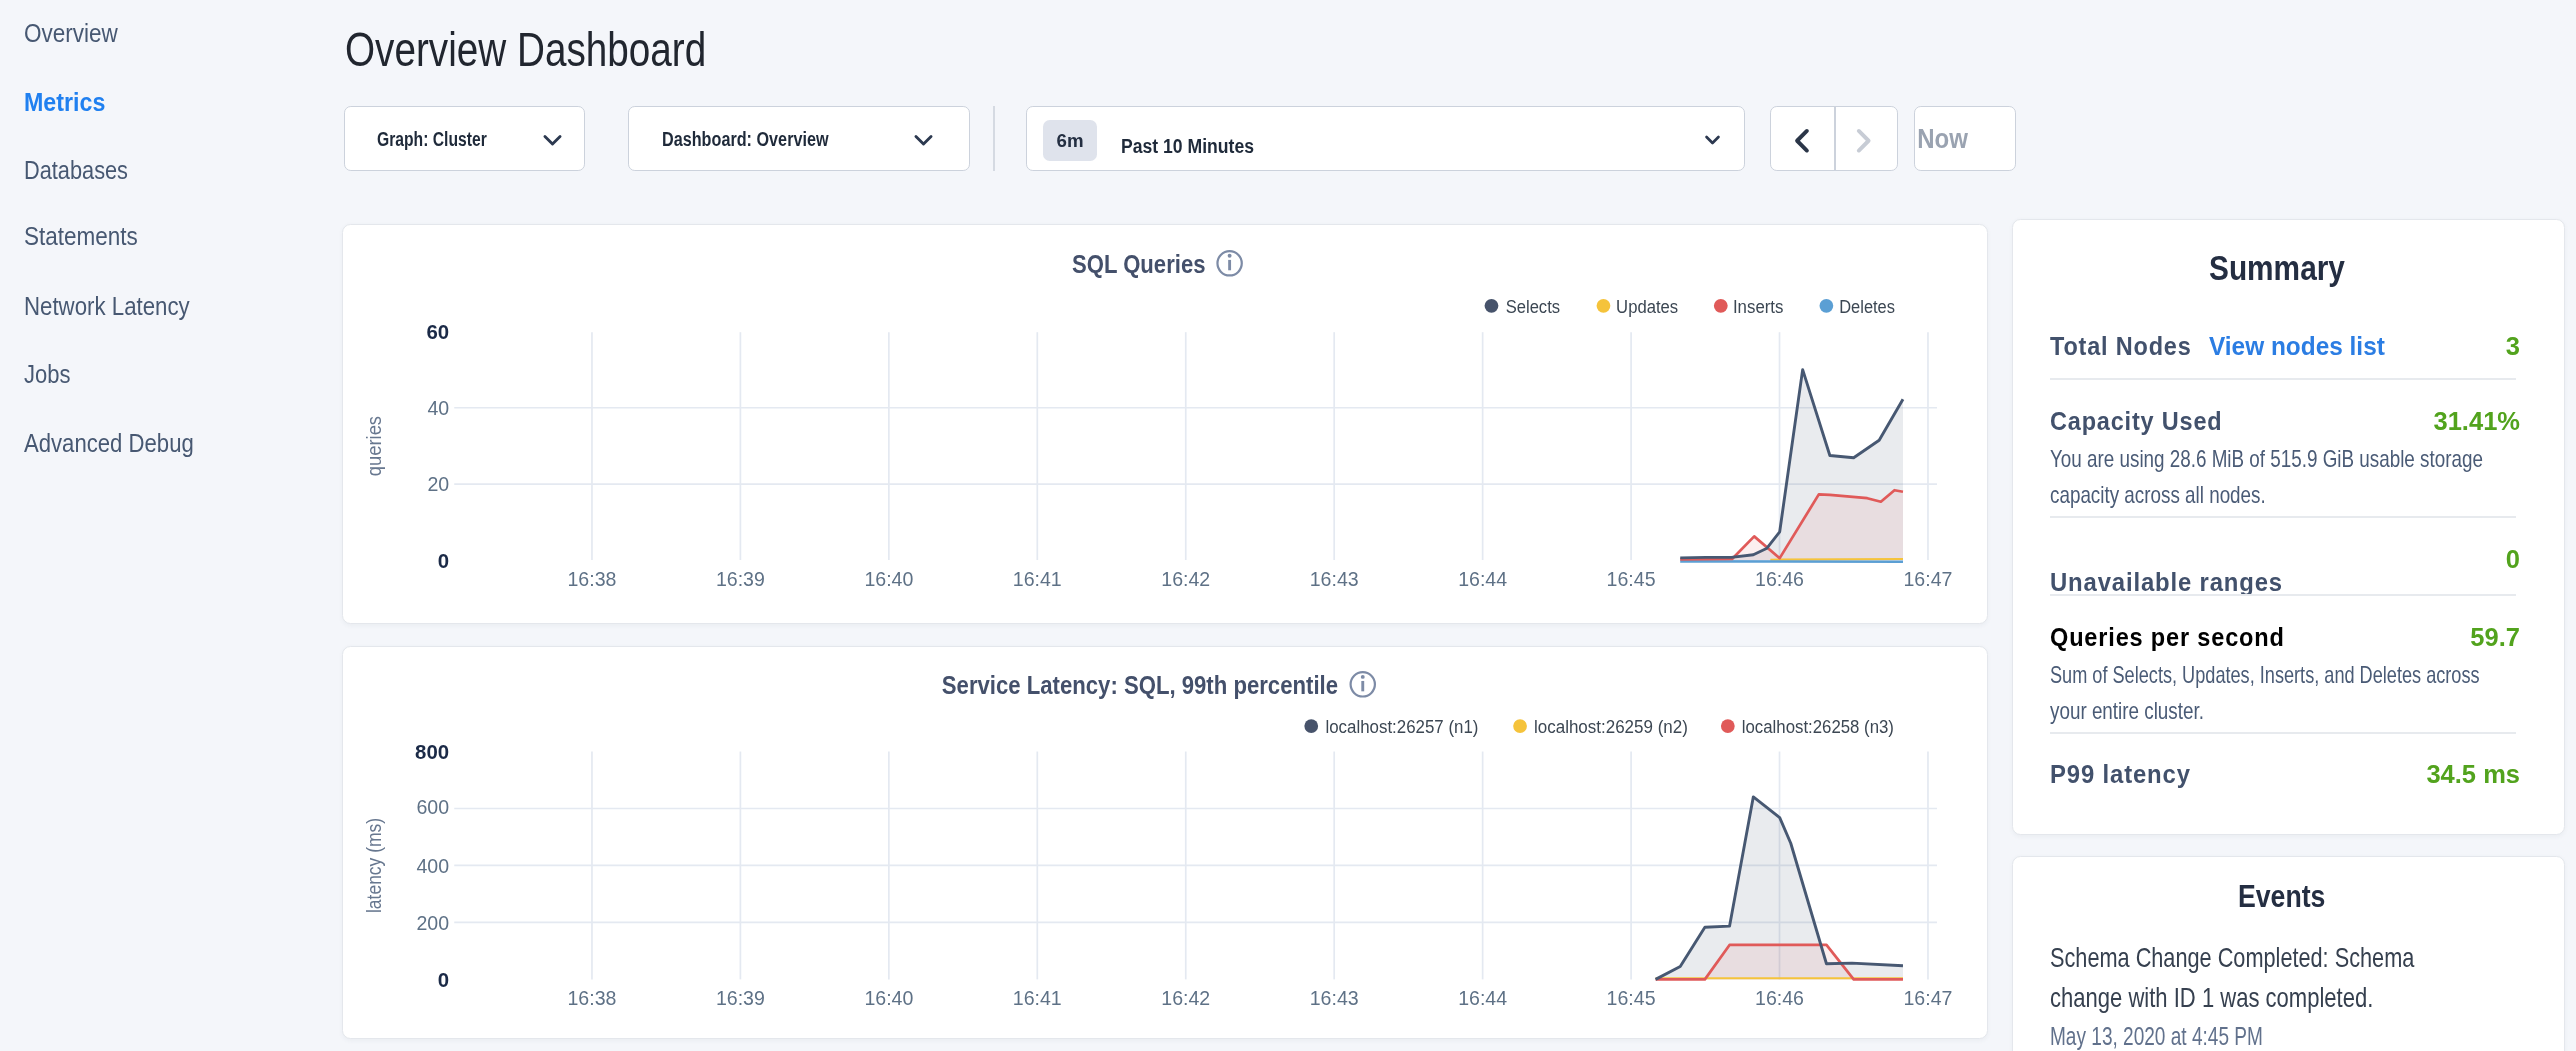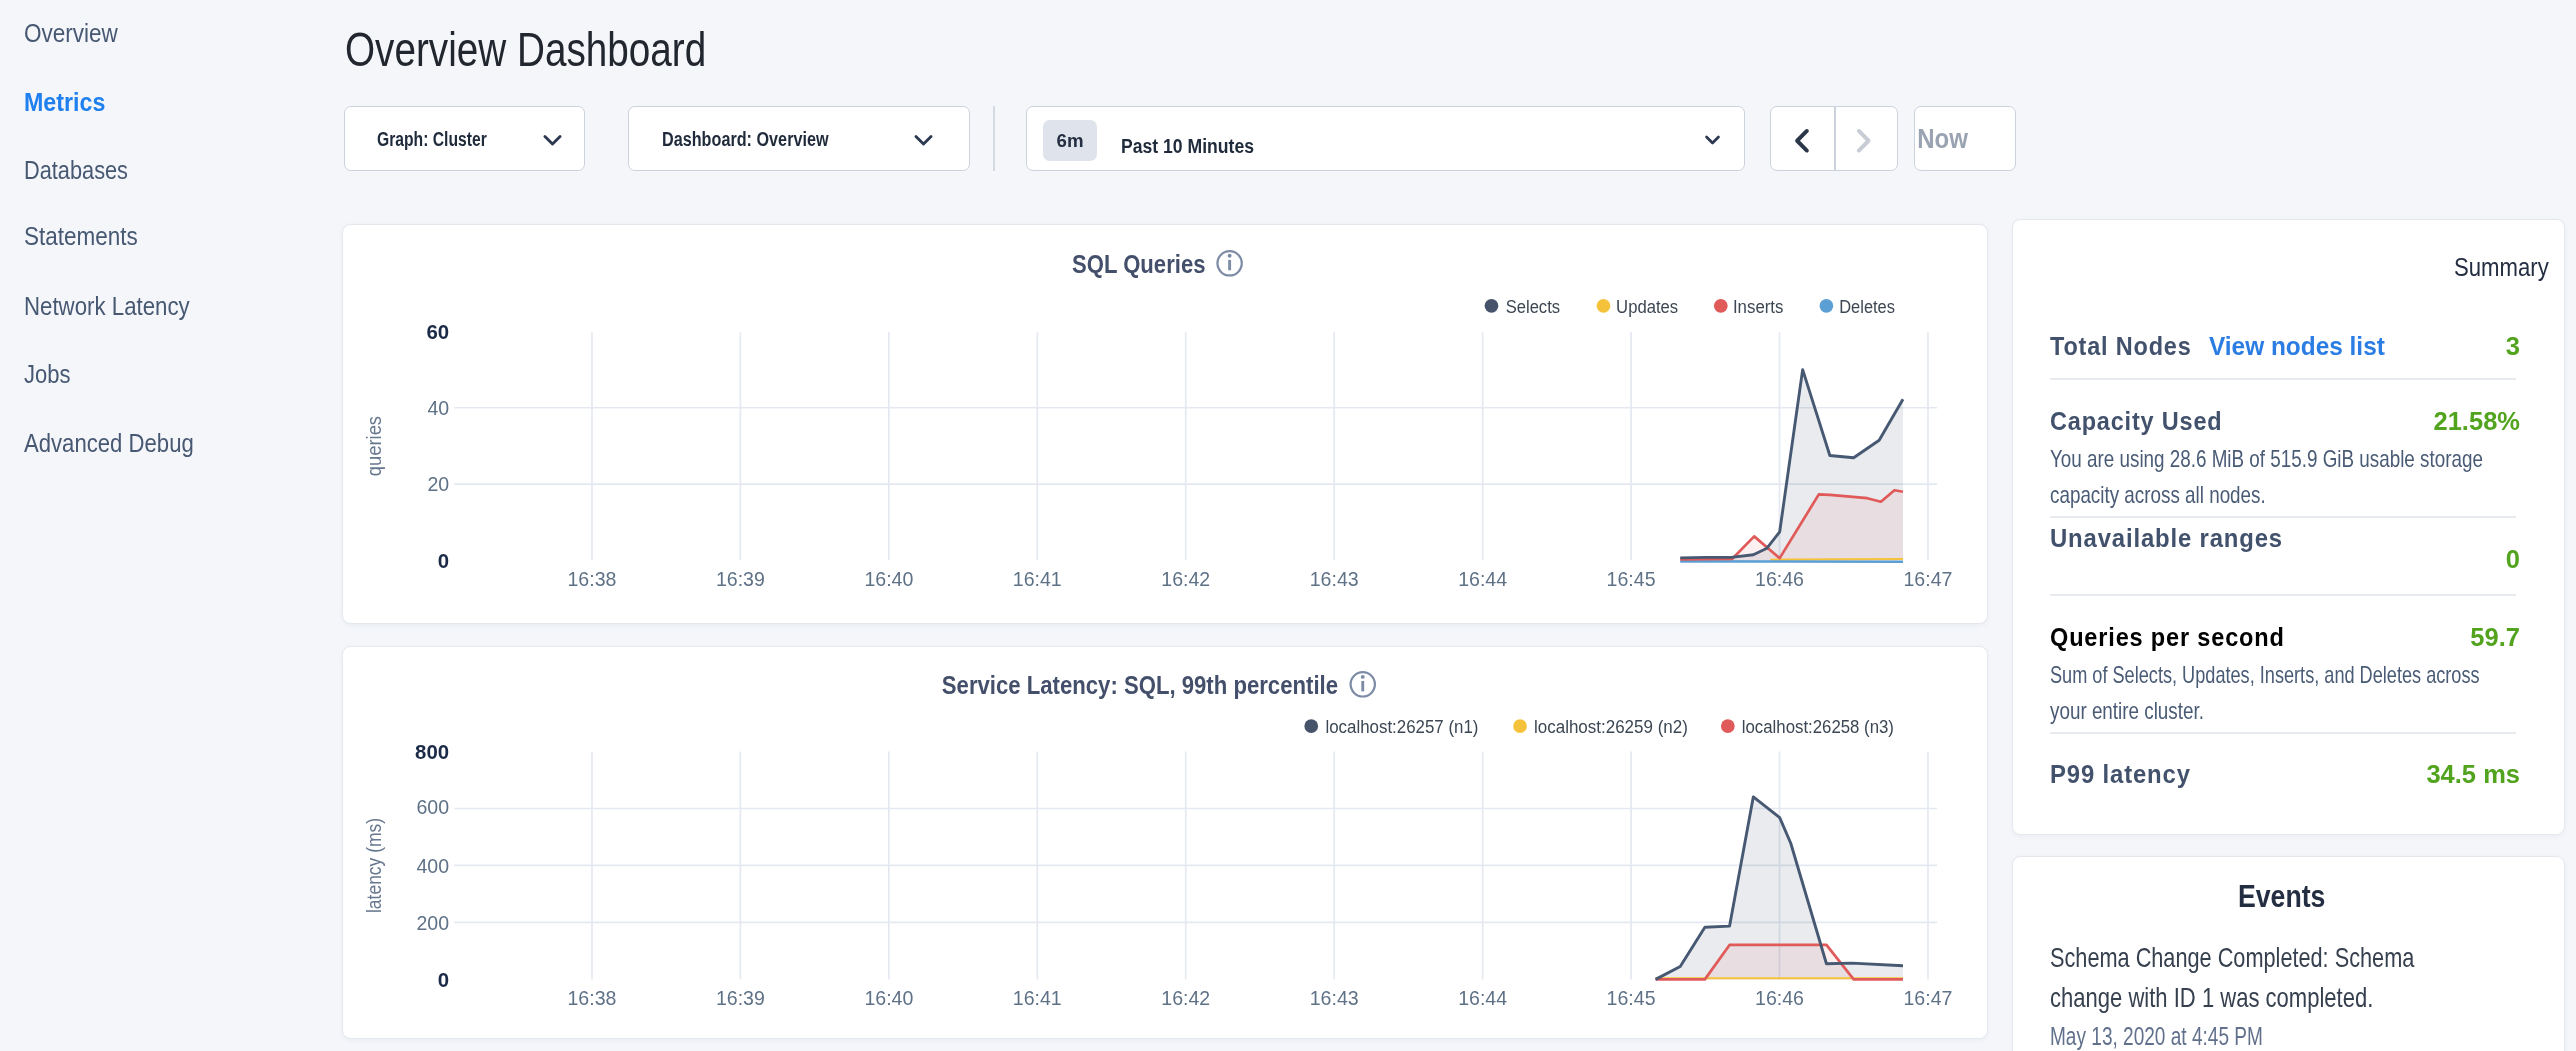--- a/index.html
+++ b/index.html
@@ -164,34 +164,34 @@
       <text x="1865.4" y="422">16:47</text>
   </g>
   <path d="M1545.0,392.0 L1574.0,376.9 L1603.0,330.7 L1632.0,329.4 L1660.0,177.3 L1691.0,201.7 L1704.0,231.9 L1746.0,373.6 L1776.0,372.9 L1836.0,375.9 L1836.0,392 L1545.0,392 Z" fill="rgba(71,88,114,0.12)"></path>
   <path d="M1545.0,392.0 L1603.0,392.0 L1632.0,351.5 L1746.0,351.5 L1778.0,392.0 L1836.0,392.0 L1836.0,392 L1545.0,392 Z" fill="rgba(224,90,87,0.09)"></path>
   <path d="M1545,390.7 L1836,390.7" fill="none" stroke="#f5c33b" stroke-width="2.5"></path>
   <path d="M1545.0,392.0 L1603.0,392.0 L1632.0,351.5 L1746.0,351.5 L1778.0,392.0 L1836.0,392.0" fill="none" stroke="#e05a59" stroke-width="3.2" stroke-linejoin="round"></path>
   <path d="M1545.0,392.0 L1574.0,376.9 L1603.0,330.7 L1632.0,329.4 L1660.0,177.3 L1691.0,201.7 L1704.0,231.9 L1746.0,373.6 L1776.0,372.9 L1836.0,375.9" fill="none" stroke="#475872" stroke-width="3.4" stroke-linejoin="round"></path>
 </svg>
 
 <div class="card" style="left:2012px; top:219px; width:553px; height:616px;"></div>
-<div class="abs" style="left:2012px; top:253px; width:553px; text-align:right; font-size:26px; font-weight:400; color:#242e42; line-height:29px;"><span class="sx" style="transform:scaleX(0.852);">Summary</span></div>
+<div class="abs" style="left:2012px; top:253px; width:553px; text-align:center; font-size:35px; font-weight:700; color:#242e42; line-height:29px;"><span class="sx" style="transform:scaleX(0.852);">Summary</span></div>
 
 <div class="abs" style="left:2050px; top:332px; font-size:25.5px; font-weight:700; color:#42516c; letter-spacing:0.9px; line-height:29px;"><span class="sx" style="transform:scaleX(0.92);">Total Nodes</span></div>
 <div class="abs" style="left:2209px; top:332px; font-size:25.5px; font-weight:700; color:#2b7de3; line-height:29px;"><span class="sx" style="transform:scaleX(0.957);">View nodes list</span></div>
 <div class="abs" style="left:2296px; top:332px; width:224px; text-align:right; font-size:25.5px; font-weight:700; color:#52a31d; line-height:29px;">3</div>
 <div class="abs" style="left:2050px; top:378px; width:466px; height:1.7px; background:#e7eaee;"></div>
 
 <div class="abs" style="left:2050px; top:407px; font-size:25.5px; font-weight:700; color:#42516c; letter-spacing:0.9px; line-height:29px;"><span class="sx" style="transform:scaleX(0.92);">Capacity Used</span></div>
-<div class="abs" style="left:2296px; top:407px; width:224px; text-align:right; font-size:25.5px; font-weight:700; color:#52a31d; line-height:29px;">21.58%</div>
+<div class="abs" style="left:2296px; top:407px; width:224px; text-align:right; font-size:25.5px; font-weight:700; color:#52a31d; line-height:29px;">31.41%</div>
 <div class="abs" style="left:2050px; top:444px; font-size:24px; color:#4a5b76; line-height:29px;"><span class="sx" style="transform:scaleX(0.785);">You are using 28.6 MiB of 515.9 GiB usable storage</span></div>
 <div class="abs" style="left:2050px; top:480px; font-size:24px; color:#4a5b76; line-height:29px;"><span class="sx" style="transform:scaleX(0.785);">capacity across all nodes.</span></div>
 <div class="abs" style="left:2050px; top:516px; width:466px; height:1.7px; background:#e7eaee;"></div>
 
-<div class="abs" style="left:2050px; top:524px; font-size:25.5px; font-weight:700; color:#42516c; letter-spacing:0.9px; line-height:29px;"><span class="sx" style="transform:scaleX(0.937);">Unavailable ranges</span></div>
+<div class="abs" style="left:2050px; top:568px; font-size:25.5px; font-weight:700; color:#42516c; letter-spacing:0.9px; line-height:29px;"><span class="sx" style="transform:scaleX(0.937);">Unavailable ranges</span></div>
 <div class="abs" style="left:2296px; top:545px; width:224px; text-align:right; font-size:25.5px; font-weight:700; color:#52a31d; line-height:29px;">0</div>
 <div class="abs" style="left:2050px; top:594px; width:466px; height:1.7px; background:#e7eaee;"></div>
 
 <div class="abs" style="left:2050px; top:623px; font-size:25.5px; font-weight:700; color:#000000; letter-spacing:0.9px; line-height:29px;"><span class="sx" style="transform:scaleX(0.923);">Queries per second</span></div>
 <div class="abs" style="left:2296px; top:623px; width:224px; text-align:right; font-size:25.5px; font-weight:700; color:#52a31d; line-height:29px;">59.7</div>
 <div class="abs" style="left:2050px; top:660px; font-size:24px; color:#4a5b76; line-height:29px;"><span class="sx" style="transform:scaleX(0.756);">Sum of Selects, Updates, Inserts, and Deletes across</span></div>
 <div class="abs" style="left:2050px; top:696px; font-size:24px; color:#4a5b76; line-height:29px;"><span class="sx" style="transform:scaleX(0.785);">your entire cluster.</span></div>
 <div class="abs" style="left:2050px; top:732px; width:466px; height:1.7px; background:#e7eaee;"></div>
 
 <div class="abs" style="left:2050px; top:760px; font-size:25.5px; font-weight:700; color:#42516c; letter-spacing:0.9px; line-height:29px;"><span class="sx" style="transform:scaleX(0.937);">P99 latency</span></div>

